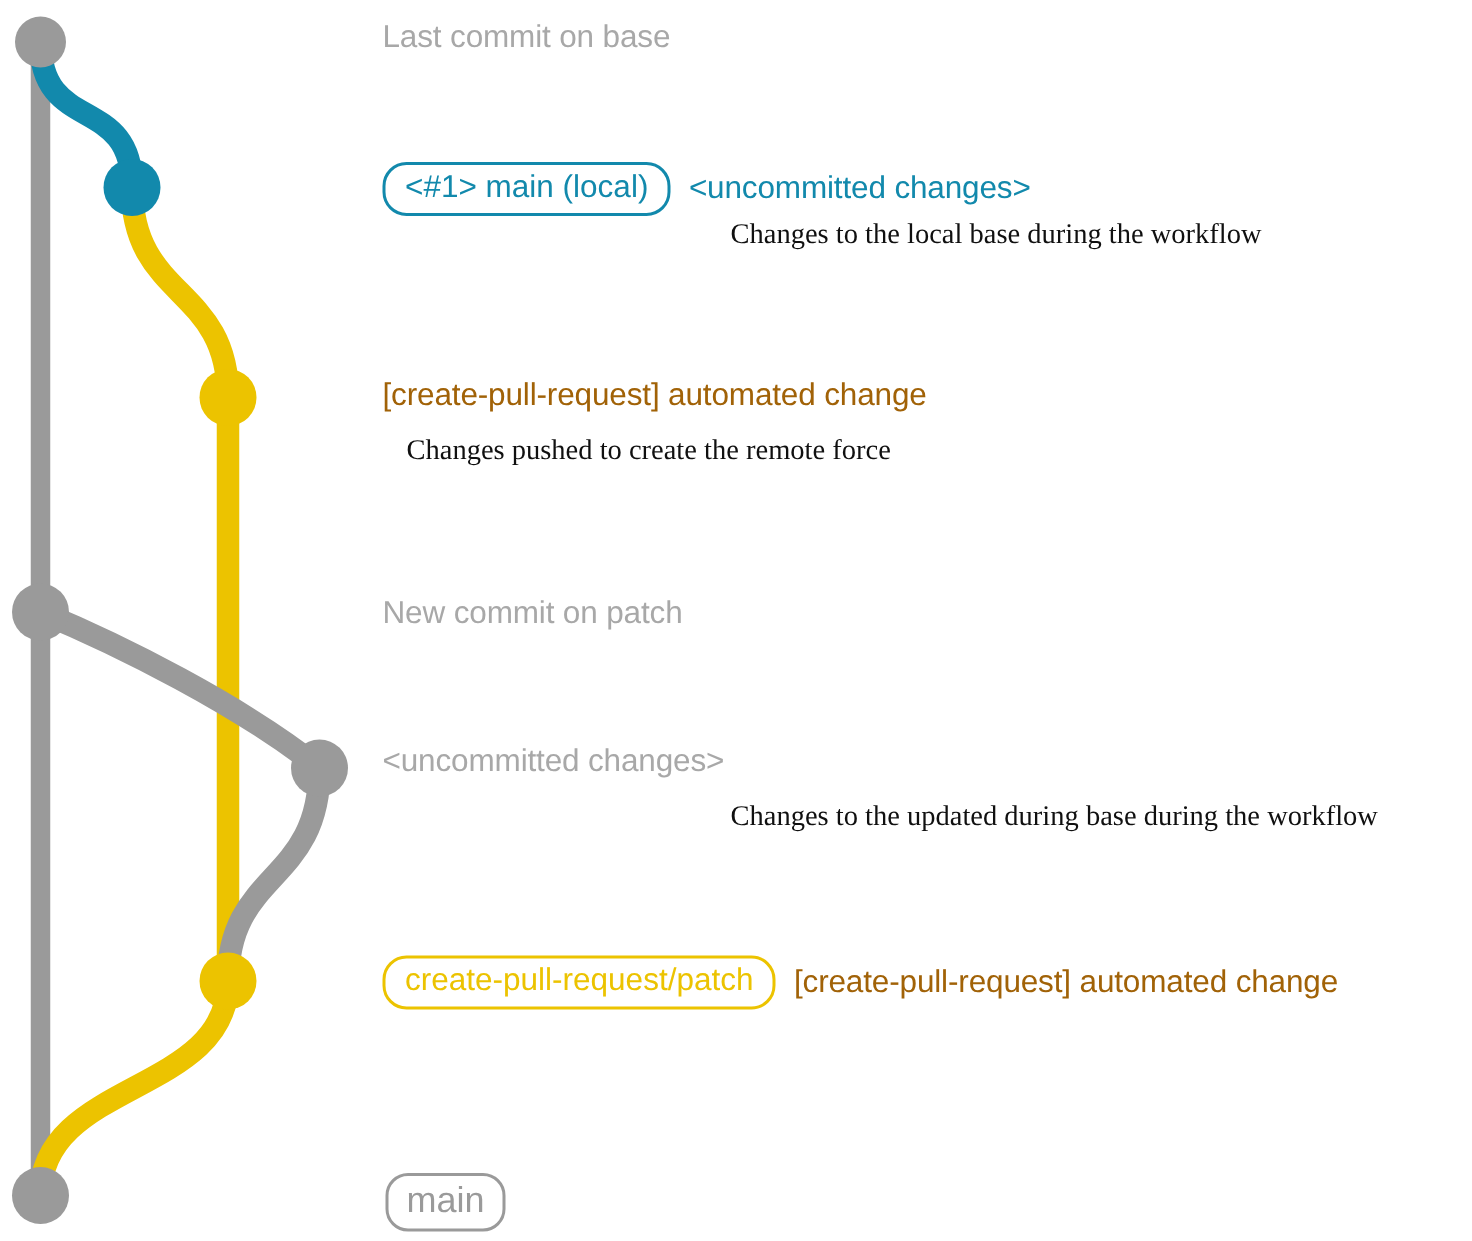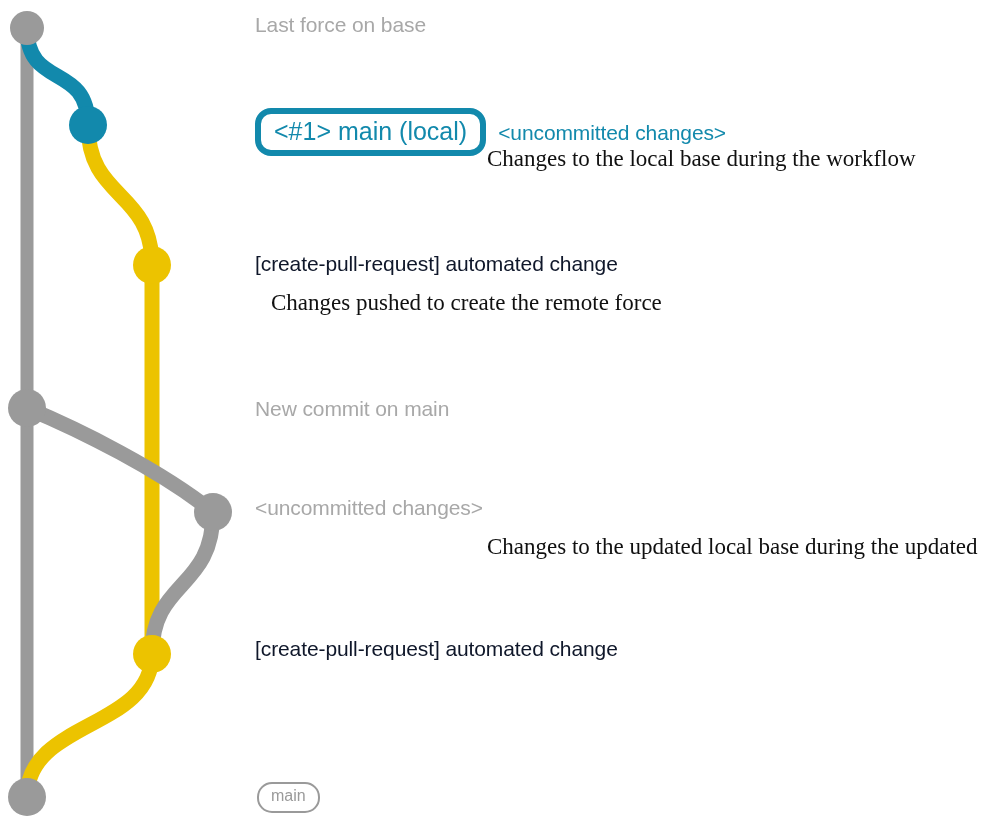--- a/index.html
+++ b/index.html
@@ -33,54 +33,54 @@
 
   .commit-row {
     position: absolute;
     display: flex;
     align-items: center;
     white-space: nowrap;
   }
 
   .pill {
     display: inline-block;
-    border: 6px solid #c2410c;
+    border: 2px solid #c2410c;
     border-radius: 16px;
     padding: 4px 13px 6px 13px;
-    font-size: 25px;
+    font-size: 21px;
     line-height: 1.05;
     color: #888888;
     background: #ffffff;
     margin-right: 12px;
   }
 
   .pill.teal  { border-color: #1289ac; color: #1289ac; }
   .pill.amber { border-color: #ecc300; color: #ecc300; }
   .pill.gray  { border-color: #9a9a9a; color: #9a9a9a; }
 
   .pill.small {
-    font-size: 16px;
+    font-size: 24px;
     padding: 4px 12px 6px 12px;
     border-radius: 15px;
     border-width: 2px;
   }
 
   .headline {
     font-size: 21px;
     line-height: 1.1;
     letter-spacing: -0.1px;
   }
   .headline.teal  { color: #1289ac; }
-  .headline.amber { color: #0f172a; }
+  .headline.amber { color: #a16207; }
   .headline.gray  { color: #a8a8a8; }
 
   .subline {
     position: absolute;
     font-family: "Liberation Serif", serif;
-    font-size: 23px;
+    font-size: 19px;
     color: #101010;
     white-space: nowrap;
   }
 </style>
 </head>
 <body>
 
 <svg id="graph-svg" viewBox="0 0 981 827" xmlns="http://www.w3.org/2000/svg">
   <g id="edges-layer">
       <path d="M27,28 L27,408" stroke="#9a9a9a" stroke-width="13" fill="none" stroke-linecap="round"></path>
@@ -98,37 +98,38 @@
       <circle cx="152" cy="265" r="19" fill="#ecc300"></circle>
       <circle cx="27" cy="408" r="19" fill="#9a9a9a"></circle>
       <circle cx="213" cy="512" r="19" fill="#9a9a9a"></circle>
       <circle cx="152" cy="654" r="19" fill="#ecc300"></circle>
       <circle cx="27" cy="797" r="19" fill="#9a9a9a"></circle>
     </g>
 </svg>
 
 <div class="rowset" id="rowset">
     <div class="commit-row" style="left: 255px; top: 13px;">
-      <span class="headline gray">Last force on base</span>
+      <span class="headline gray">Last commit on base</span>
     </div>
     <div class="commit-row" style="left: 255px; top: 108px;">
       <span class="pill teal">&lt;#1&gt; main (local)</span>
       <span class="headline teal">&lt;uncommitted changes&gt;</span>
     </div>
     <div class="subline" style="left: 487px; top: 146px;">Changes to the local base during the workflow</div>
     <div class="commit-row" style="left: 255px; top: 252px;">
       <span class="headline amber">[create-pull-request] automated change</span>
     </div>
     <div class="subline" style="left: 271px; top: 290px;">Changes pushed to create the remote force</div>
     <div class="commit-row" style="left: 255px; top: 397px;">
-      <span class="headline gray">New commit on main</span>
+      <span class="headline gray">New commit on patch</span>
     </div>
     <div class="commit-row" style="left: 255px; top: 496px;">
       <span class="headline gray">&lt;uncommitted changes&gt;</span>
     </div>
-    <div class="subline" style="left: 487px; top: 534px;">Changes to the updated local base during the updated</div>
+    <div class="subline" style="left: 487px; top: 534px;">Changes to the updated during base during the workflow</div>
     <div class="commit-row" style="left: 255px; top: 637px;">
+      <span class="pill amber">create-pull-request/patch</span>
       <span class="headline amber">[create-pull-request] automated change</span>
     </div>
     <div class="commit-row" style="left: 257px; top: 782px;">
       <span class="pill gray small">main</span>
     </div>
   </div>
 
 </body></html>

